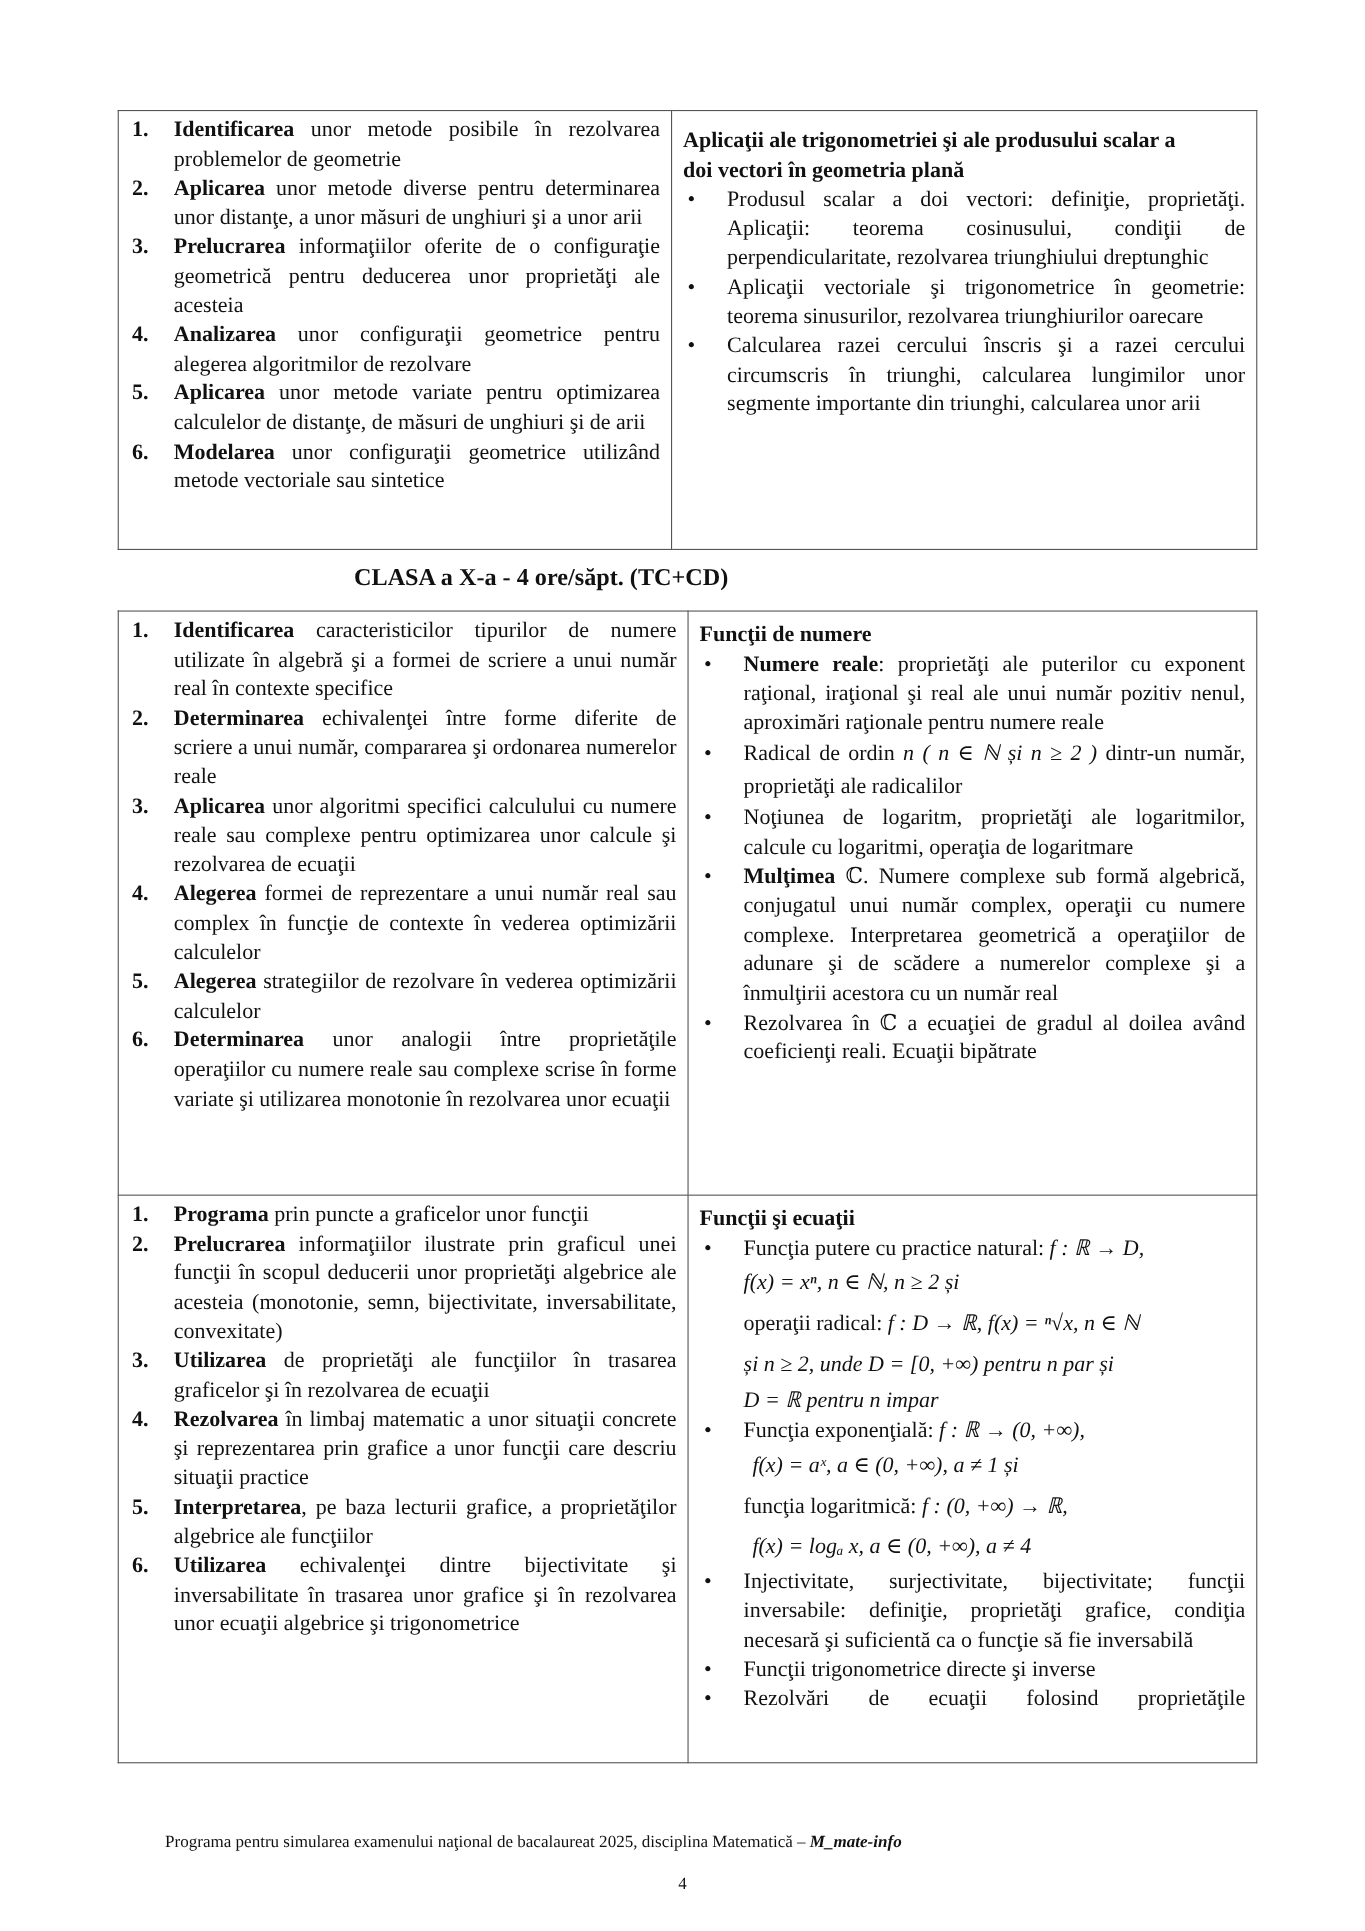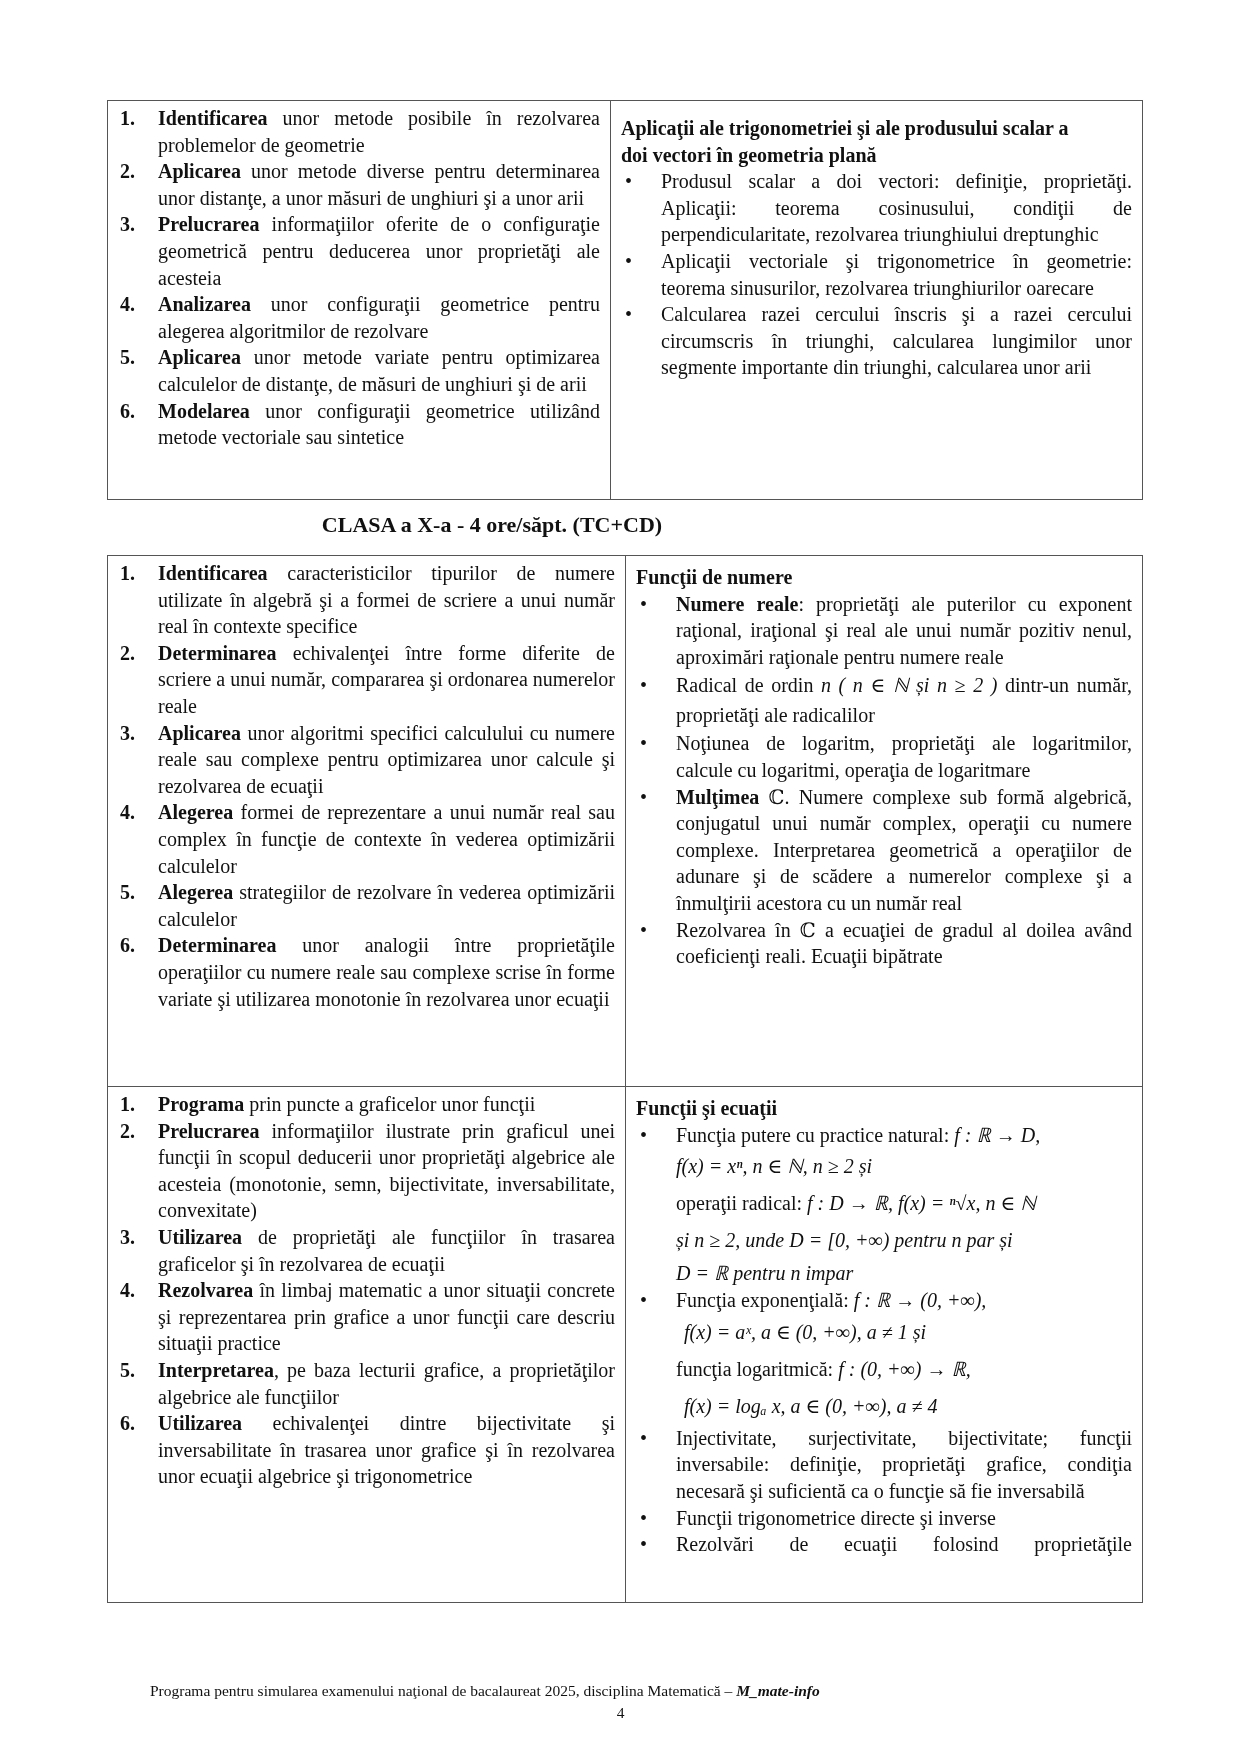--- a/index.html
+++ b/index.html
@@ -38,21 +38,21 @@
   .content ul li .bullet { position: absolute; left: 4px; top: 0; }
   .math { font-style: italic; }
   .mline { display: block; line-height: 37px; }
   .mline.ind { padding-left: 8px; }
 
   #class-title {
     position: absolute; top: 512px; left: 0; width: 984px; text-align: center;
     font-weight: bold; font-size: 22px;
   }
   #footer {
-    position: absolute; top: 1662px; left: 150px; font-size: 15.5px; margin-top: 16px;
+    position: absolute; top: 1662px; left: 150px; font-size: 15.5px;
   }
   #footer .ital { font-weight: bold; font-style: italic; }
   #page-num {
     position: absolute; top: 1700px; left: 0; width: 1241px; text-align: center; font-size: 15.5px;
   }
 </style>
 </head>
 <body>
 
 <table class="tbl" id="t1">

